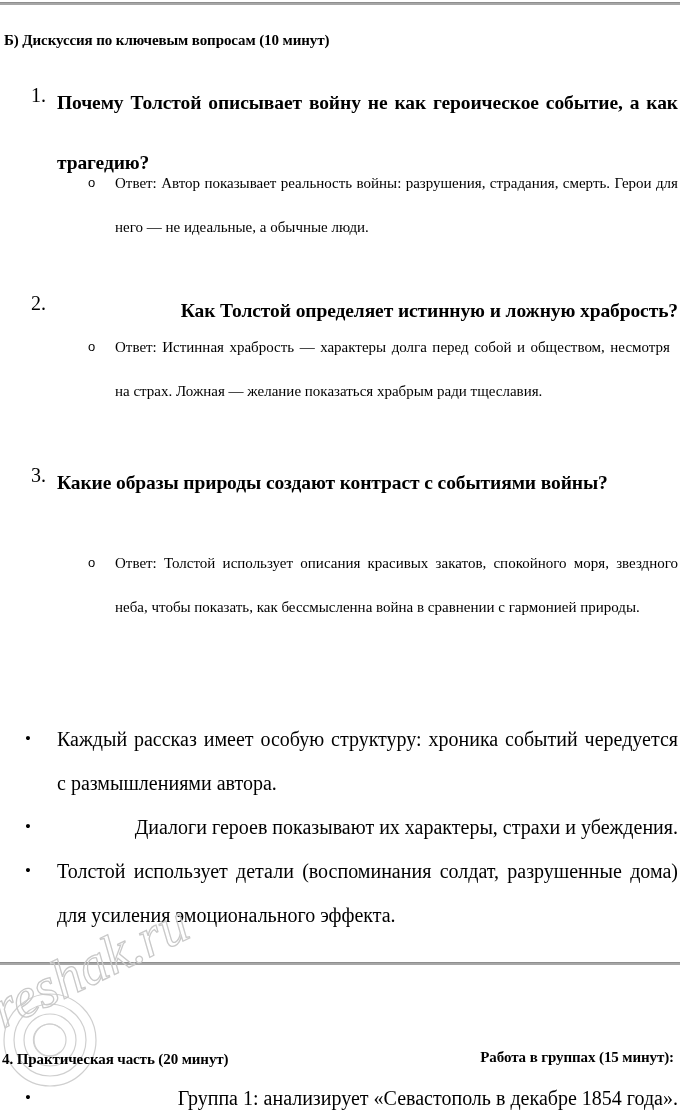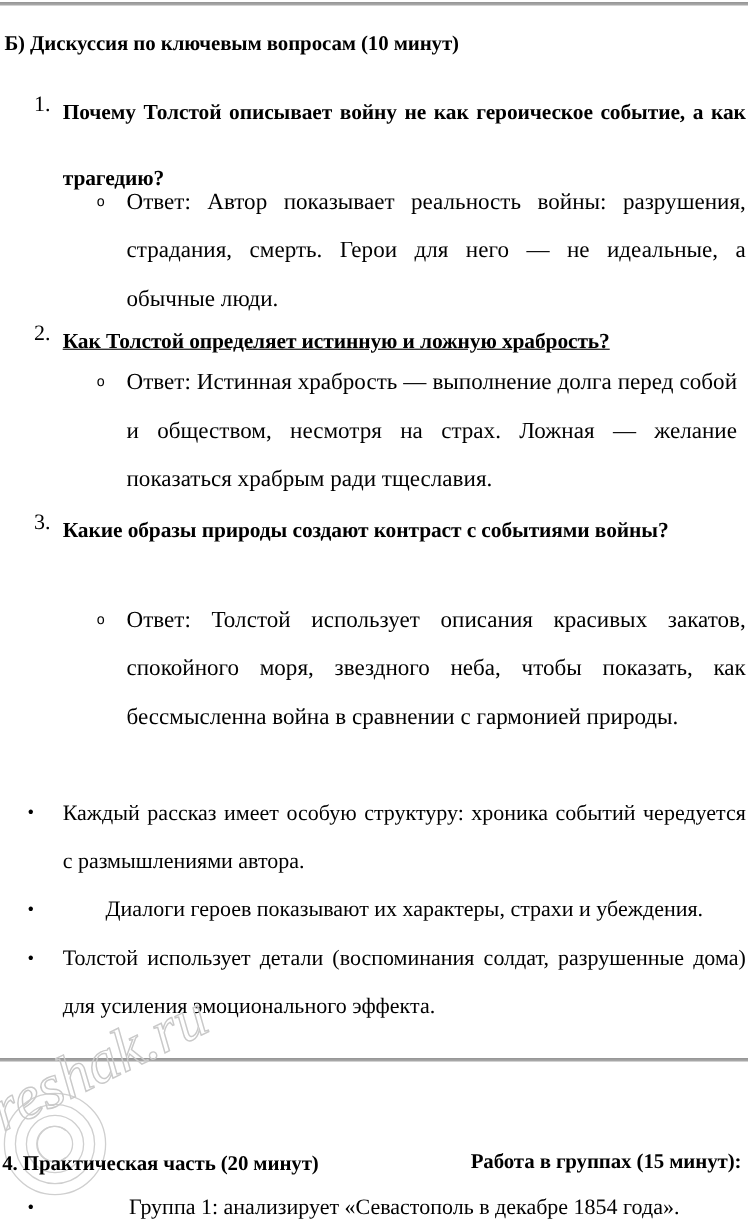--- a/index.html
+++ b/index.html
@@ -43,21 +43,21 @@
     top: 948px;
     width: 230px;
     height: 150px;
     pointer-events: none;
     z-index: 5;
   }
   .watermark svg { display: block; overflow: visible; }
 
   .h-sec {
     font-weight: bold;
-    font-size: 19px;
+    font-size: 15px;
     line-height: 26px;
     letter-spacing: -0.1px;
   }
 
   
   .q-item {
     position: relative;
     padding-left: 57px;
   }
   .q-num {
@@ -69,37 +69,37 @@
     font-weight: normal;
   }
   .q-text {
     font-weight: bold;
     font-size: 19.5px;
     line-height: 60px;
     text-align: justify;
     text-justify: inter-word;
     letter-spacing: -0.1px;
   }
-  .q-text.nojust { text-align: left; text-decoration: underline; }
+  .q-text.nojust { text-align: right; }
 
   
   .a-item {
     position: relative;
     padding-left: 115px;
   }
   .a-marker {
     position: absolute;
     left: 88px;
     top: 0;
     line-height: 44px;
     font-size: 13px;
     font-family: "Liberation Sans", sans-serif;
   }
   .a-text {
-    font-size: 21px;
+    font-size: 15px;
     line-height: 44px;
     text-align: justify;
     text-justify: inter-word;
   }
 
   
   .b-item {
     position: relative;
     padding-left: 57px;
   }
@@ -109,21 +109,21 @@
     top: 0;
     line-height: 44px;
     font-size: 17px;
   }
   .b-text {
     font-size: 20px;
     line-height: 44px;
     text-align: justify;
     text-justify: inter-word;
   }
-  .b-text.nojust { text-align: center; }
+  .b-text.nojust { text-align: right; }
 
   
   .abs { position: absolute; left: 0; }
   .w-text { width: 676px; }
 </style>
 </head>
 <body>
 
 <div class="page">
 
@@ -150,21 +150,21 @@
   <div class="abs" style="top:281px;left:0;width:678px;">
     <div class="q-item">
       <span class="q-num">2.</span>
       <div class="q-text nojust">Как Толстой определяет истинную и ложную храбрость?</div>
     </div>
   </div>
 
   <div class="abs" style="top:325px;left:0;width:670px;">
     <div class="a-item">
       <span class="a-marker">o</span>
-      <div class="a-text">Ответ: Истинная храбрость — выполнение долга перед собой и обществом, несмотря на страх. Ложная — желание показаться храбрым ради тщеславия.</div>
+      <div class="a-text">Ответ: Истинная храбрость — характеры долга перед собой и обществом, несмотря на страх. Ложная — желание показаться храбрым ради тщеславия.</div>
     </div>
   </div>
 
   <div class="abs" style="top:453px;left:0;width:678px;">
     <div class="q-item">
       <span class="q-num">3.</span>
       <div class="q-text">Какие образы природы создают контраст с событиями войны?</div>
     </div>
   </div>
 

